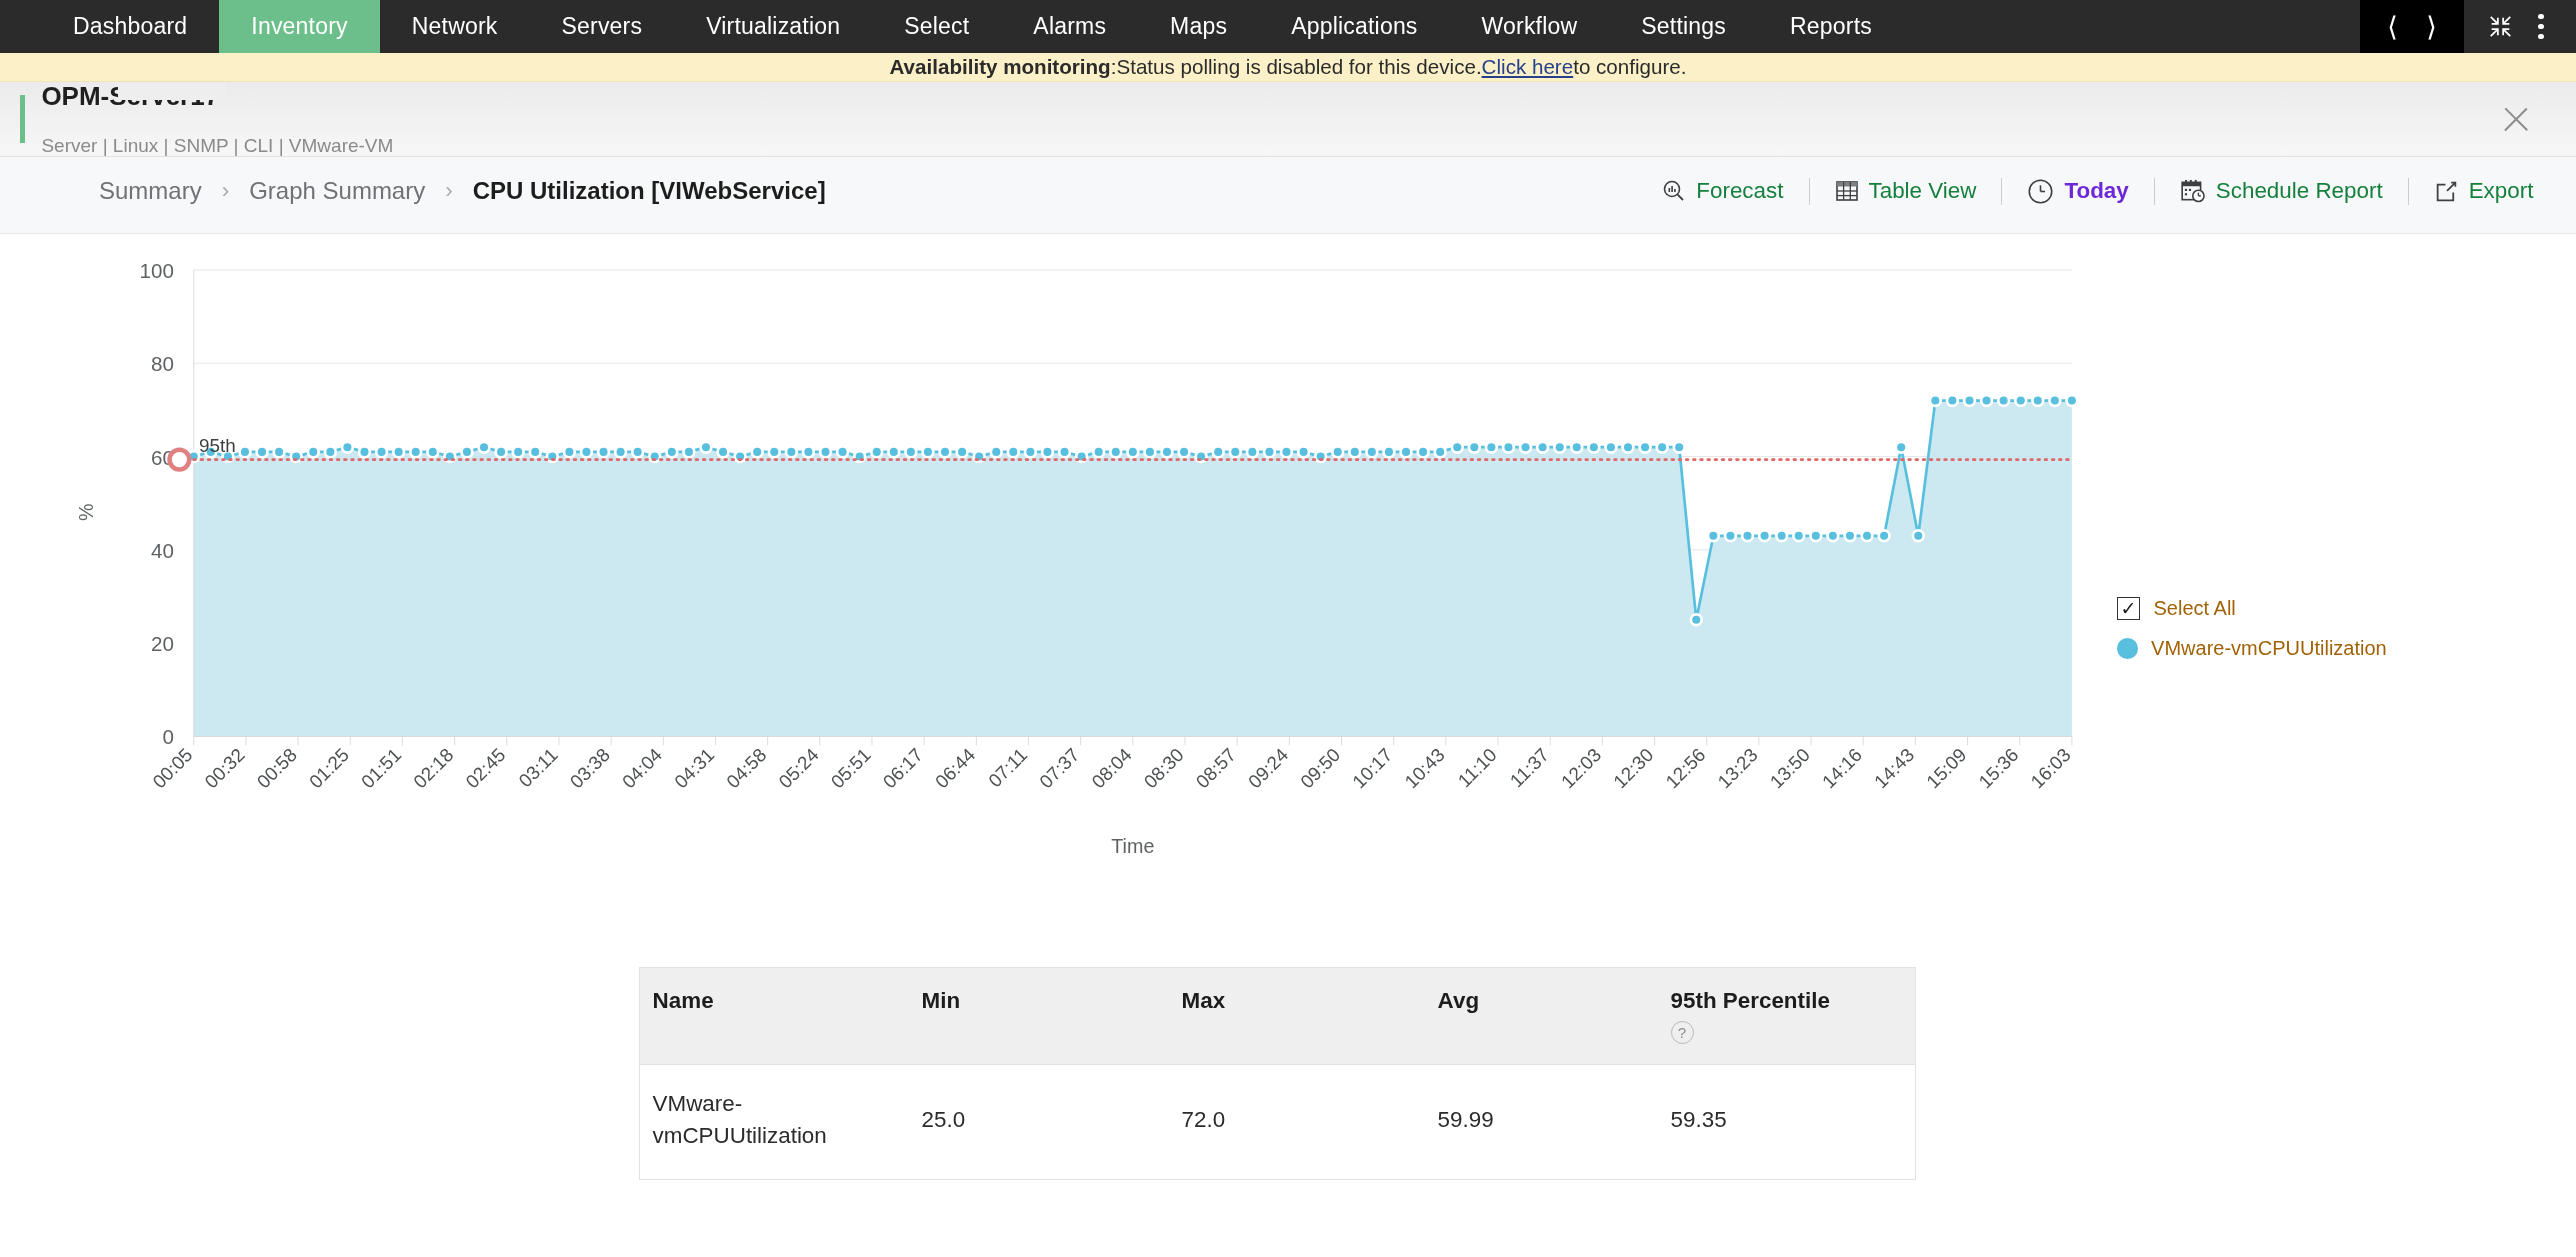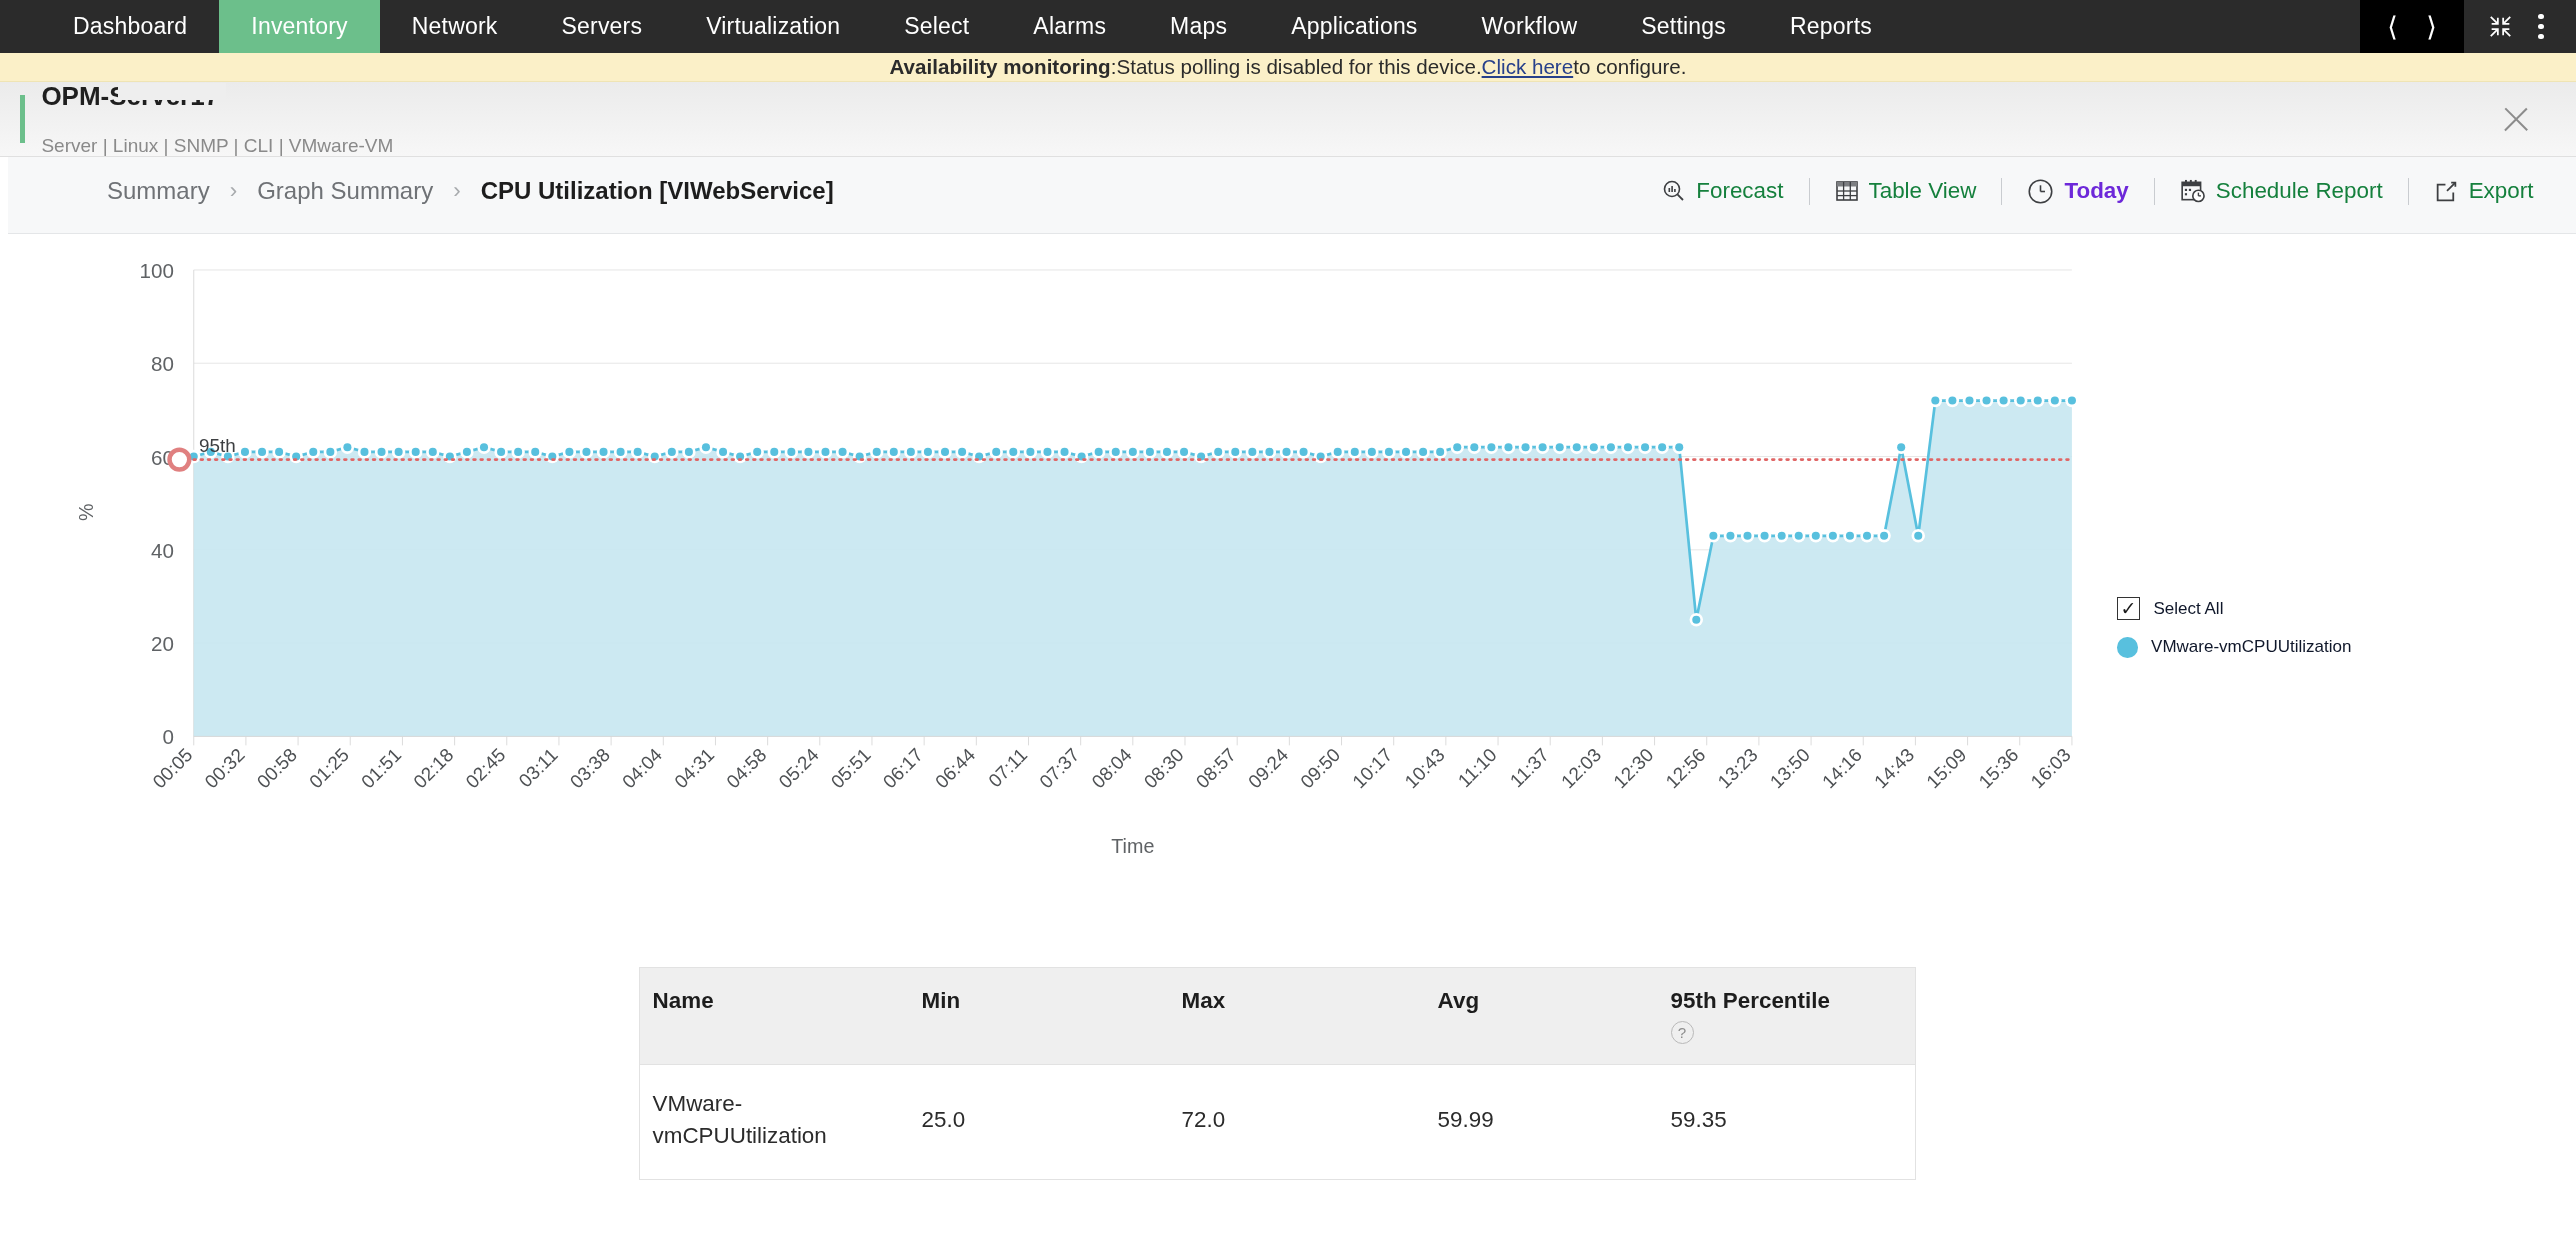--- a/index.html
+++ b/index.html
@@ -96,21 +96,20 @@
   .close-x:before { transform: translateX(-50%) rotate(45deg); }
   .close-x:after  { transform: translateX(-50%) rotate(-45deg); }
 
   
   .crumbrow {
     height: 77px;
     background: #f7f8f9;
     border-bottom: 0.9px solid #e4e6e8;
     display: flex; align-items: center;
     padding: 0 39px 8px 99px;
-    margin-left: 8px;
   }
   .crumbs { display: flex; align-items: center; gap: 20px; }
   .crumb { font-size: 24px; color: #6f7276; cursor: pointer; white-space: nowrap; }
   .crumb.current { color: #1d1d1d; font-weight: bold; cursor: default; }
   .crumb-sep { font-size: 22.4px; color: #a8abae; }
   .toolbar { margin-left: auto; display: flex; align-items: center; }
   .tool {
     display: flex; align-items: center; gap: 10px;
     font-size: 22.4px; color: #15803d; cursor: pointer; white-space: nowrap;
     padding: 0 3.6px;
@@ -126,21 +125,21 @@
     position: absolute; left: 2117px; top: 363px;
     display: flex; flex-direction: column; gap: 17px;
   }
   .leg-row { display: flex; align-items: center; gap: 13.5px; cursor: pointer; }
   .leg-check {
     width: 23px; height: 23px; border: 1.8px solid #333; background: #fff;
     display: flex; align-items: center; justify-content: center;
     font-size: 19px; color: #1a1a1a; line-height: 1;
   }
   .leg-dot { width: 20.6px; height: 20.6px; border-radius: 50%; background: #58c0de; }
-  .leg-label { font-size: 17px; color: #0f172a; white-space: nowrap; }
+  .leg-label { font-size: 20px; color: #a16207; white-space: nowrap; }
 
   
   .tablewrap {
     position: absolute; left: 639px; top: 967px;
     width: 1277px;
     border: 0.9px solid #e2e2e2;
     background: #fff;
   }
   table { border-collapse: collapse; width: 100%; }
   thead th {

